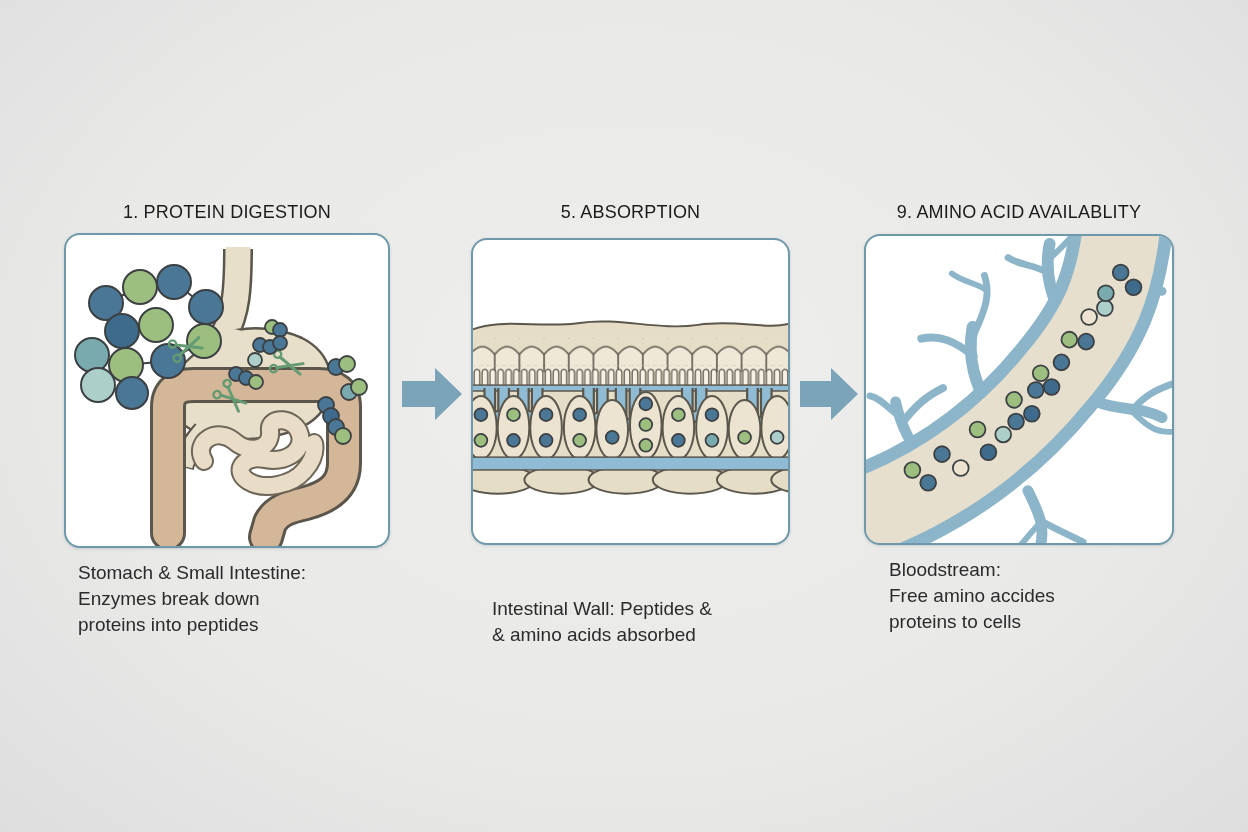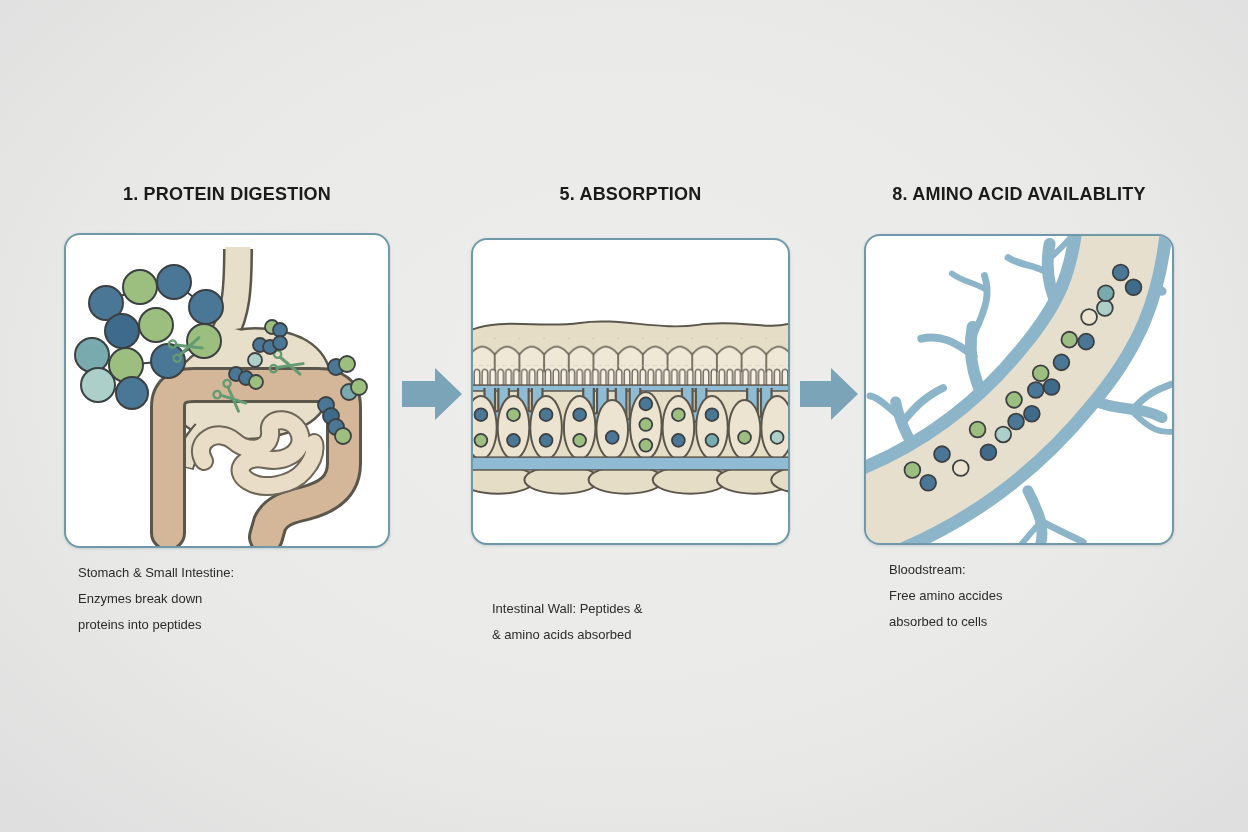--- a/index.html
+++ b/index.html
@@ -13,33 +13,33 @@
     --vesselBlue:#8db5c9; --vesselBeige:#e6dfcd; --scissorsGreen:#649b72;
   }
   *{margin:0;padding:0;box-sizing:border-box}
   html,body{width:1248px;height:832px}
   body{
     font-family:"Liberation Sans",sans-serif;
     background:radial-gradient(ellipse at 50% 45%, #eeeeed 0%, var(--bg) 60%, #dedede 100%);
     position:relative;overflow:hidden;
   }
   .step-title{
-    position:absolute;top:182px;height:24px;
-    font-weight:700;font-size:18px;line-height:24px;letter-spacing:.2px;
+    position:absolute;top:200px;height:24px;
+    font-weight:400;font-size:18px;line-height:24px;letter-spacing:.2px;
     color:var(--ink);text-align:center;
   }
   .panel{
     position:absolute;background:var(--panelBg);
     border:2px solid var(--panelBorder);border-radius:16px;
     box-shadow:0 1px 3px rgba(80,100,110,.22);
     overflow:hidden;
   }
   .panel svg{display:block;width:100%;height:100%}
   .caption{
-    position:absolute;font-size:13px;line-height:26px;
+    position:absolute;font-size:19px;line-height:26px;
     color:var(--captionInk);white-space:pre-line;
   }
   .arrow{position:absolute}
   
   .f-blue{fill:var(--aminoBlue)} .f-blueDark{fill:var(--aminoBlueDark)}
   .f-green{fill:var(--aminoGreen)} .f-teal{fill:var(--aminoTeal)}
   .f-tealLight{fill:var(--aminoTealLight)} .f-cream{fill:var(--aminoCream)}
   .dot{stroke:var(--outline);stroke-width:1.8}
   .bead{stroke:var(--outline);stroke-width:2}
   .link{stroke:var(--outline);stroke-width:2;fill:none}
@@ -63,21 +63,21 @@
   .vessel-edge{stroke:var(--vesselBlue);fill:none}
   .vessel-core{stroke:var(--vesselBeige);fill:none}
   .branch{stroke:var(--vesselBlue);fill:none;stroke-linecap:round}
   .arrow-shape{fill:var(--arrow)}
 </style>
 </head>
 <body>
 
 <div class="step-title" style="left:64px;width:326px">1. PROTEIN DIGESTION</div>
 <div class="step-title" style="left:471px;width:319px">5. ABSORPTION</div>
-<div class="step-title" style="left:864px;width:310px">8. AMINO ACID AVAILABLITY</div>
+<div class="step-title" style="left:864px;width:310px">9. AMINO ACID AVAILABLITY</div>
 
 <div class="panel" style="left:64px;top:233px;width:326px;height:315px">
   <svg viewBox="0 0 322 311" preserveAspectRatio="none">
 
     <g>
       <path class="tube-o" stroke-width="30" d="M172,14 C172,55 170,78 158,100"></path>
       <path class="tube-f" stroke-width="25" d="M172,12 C172,55 170,78 158,100"></path>
     </g>
 
     <g>
@@ -300,13 +300,13 @@
   <polygon class="arrow-shape" points="0,13 31,13 31,0 58,26 31,52 31,39 0,39"></polygon>
 </svg>
 
 <div class="caption" style="left:78px;top:560px;width:280px">Stomach &amp; Small Intestine:
 Enzymes break down
 proteins into peptides</div>
 <div class="caption" style="left:492px;top:596px;width:280px">Intestinal Wall: Peptides &amp;
 &amp; amino acids absorbed</div>
 <div class="caption" style="left:889px;top:557px;width:280px">Bloodstream:
 Free amino accides
-absorbed to cells</div>
+proteins to cells</div>
 
 </body></html>

